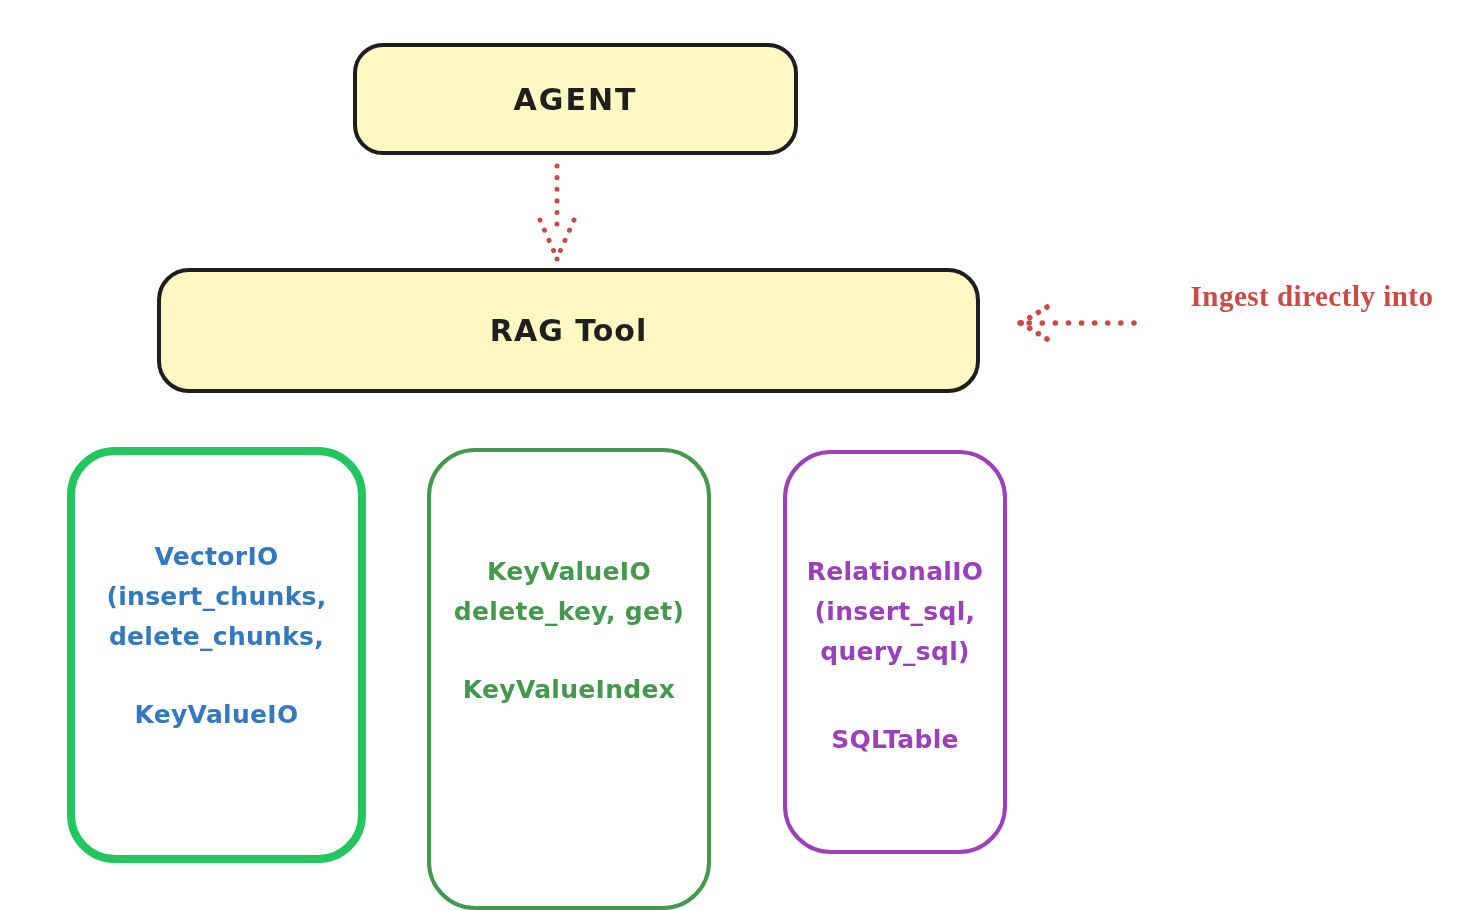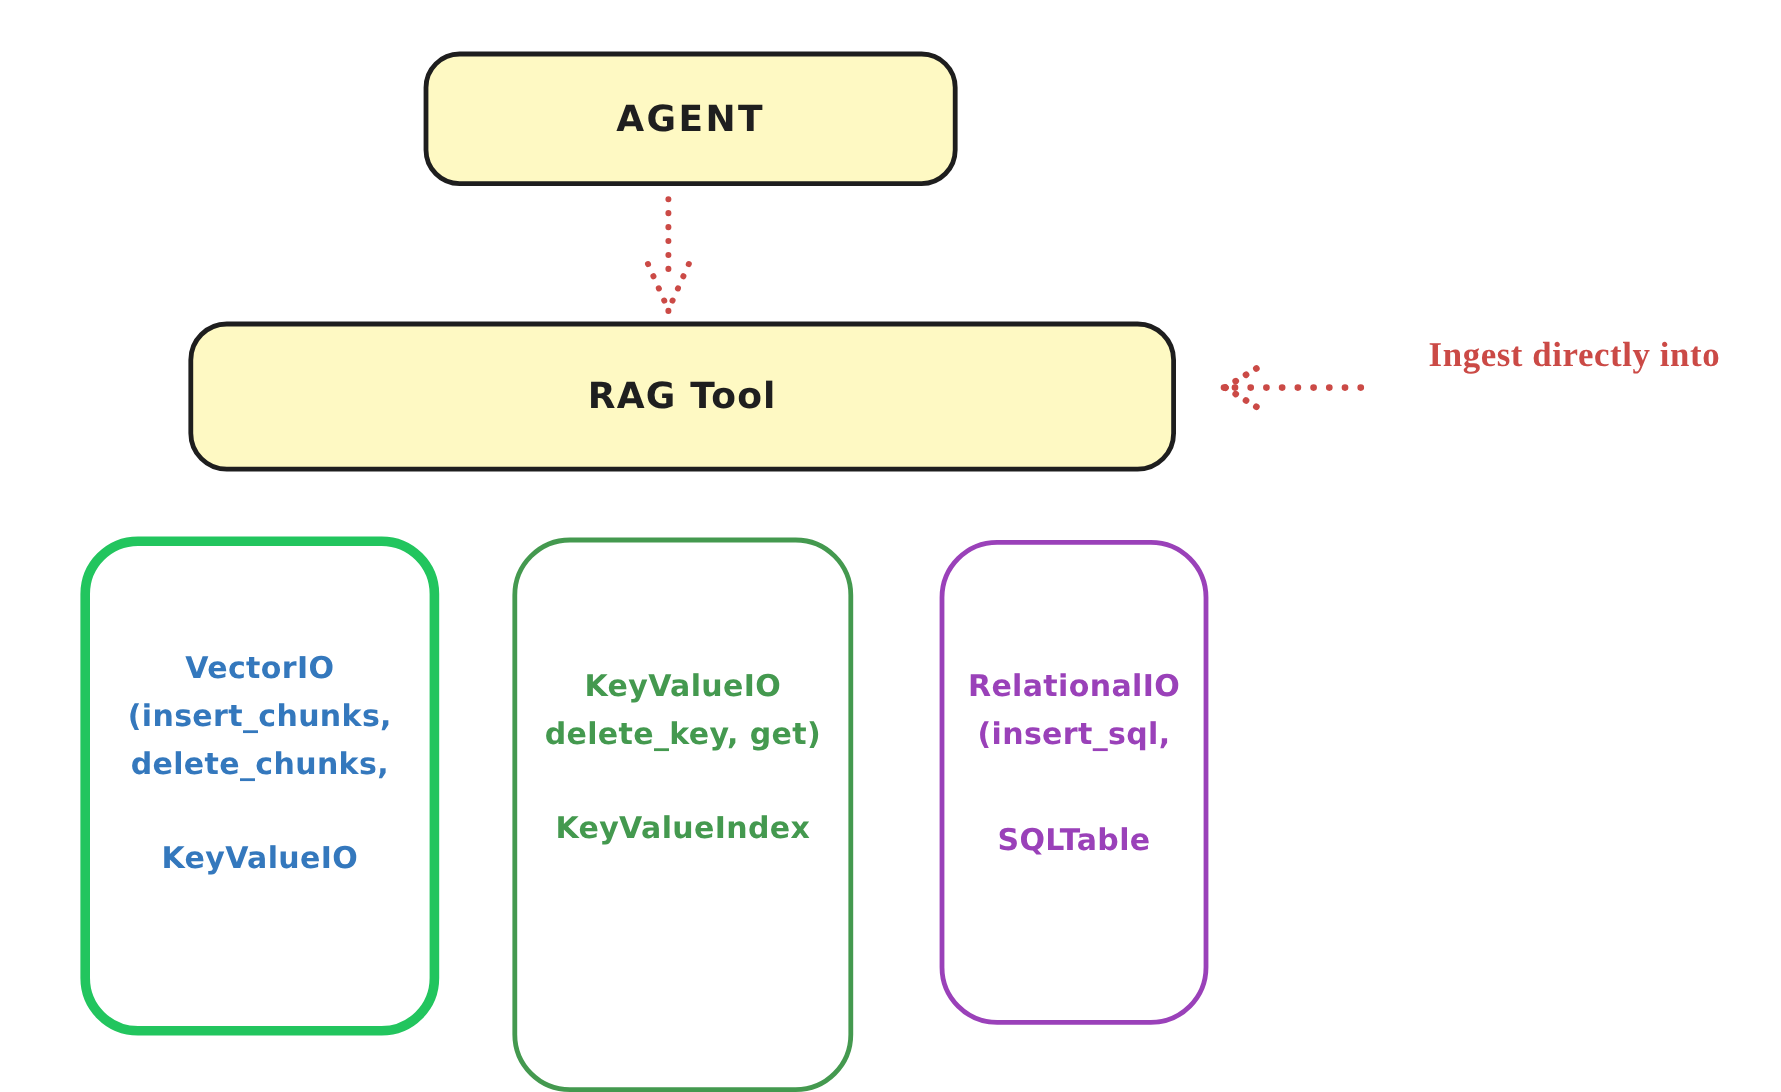--- a/index.html
+++ b/index.html
@@ -143,17 +143,18 @@
       <div>KeyValueIO</div>
       <div>delete_key, get)</div>
     </div>
     <div class="store-index">KeyValueIndex</div>
   </div>
 
   <div class="store store-purple">
     <div>
       <div>RelationalIO</div>
       <div>(insert_sql,</div>
+      <div>query_sql)</div>
     </div>
     <div class="store-index">SQLTable</div>
   </div>
 
 </div>
 
 </body></html>

